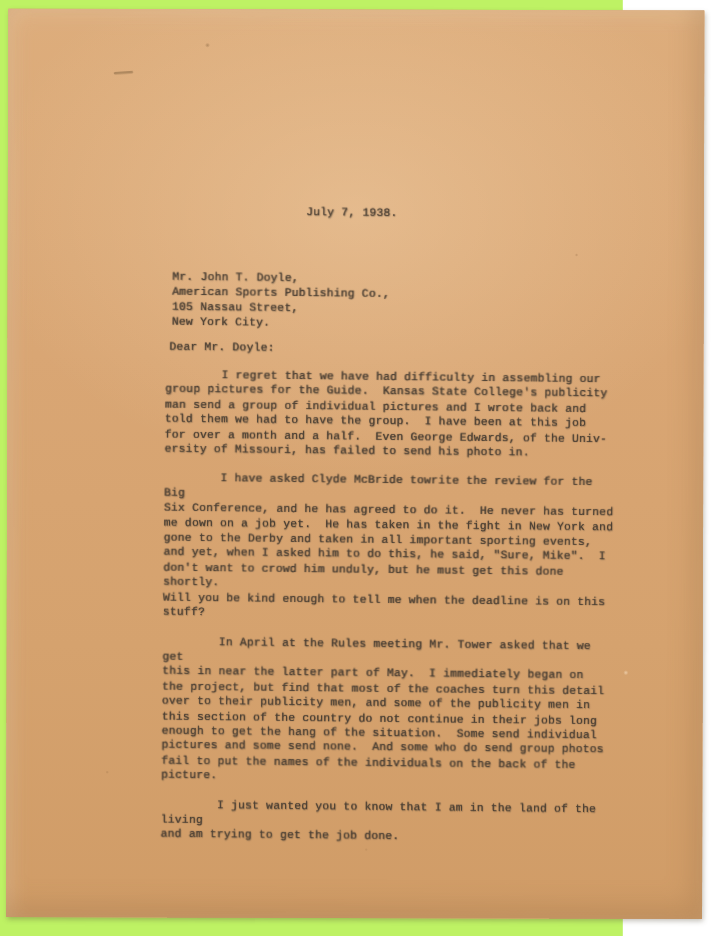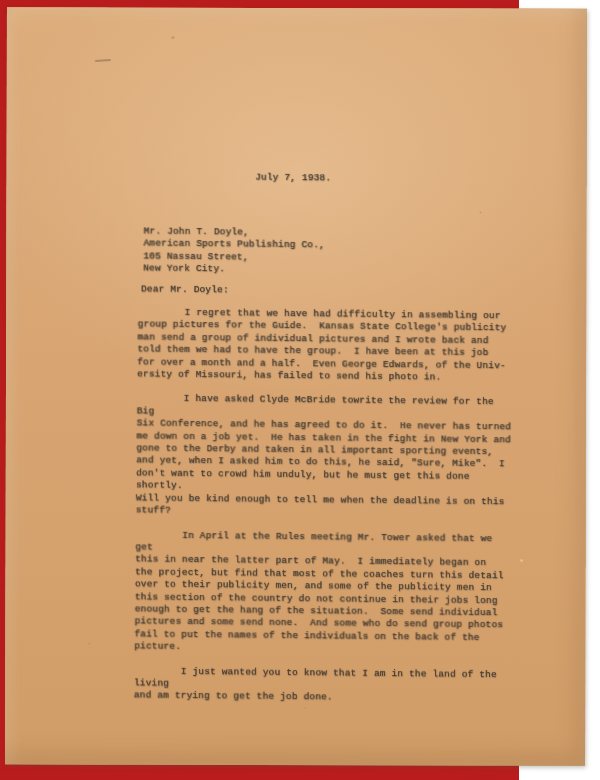--- a/index.html
+++ b/index.html
@@ -7,21 +7,21 @@
     padding: 0;
     width: 600px;
     height: 780px;
     overflow: hidden;
     font-family: "Liberation Mono", "DejaVu Sans Mono", monospace;
   }
   .scan-bg {
     position: relative;
     width: 519px;
     height: 780px;
-    background: #b91c1c;
+    background: #bef264;
   }
   .paper {
     position: absolute;
     left: 6px;
     top: 8px;
     width: 580px;
     height: 757px;
     background-color: #d9a674;
     background-image:
       radial-gradient(3px 3px at 166px 30px, rgba(125,92,58,0.45), rgba(125,92,58,0) 70%),

